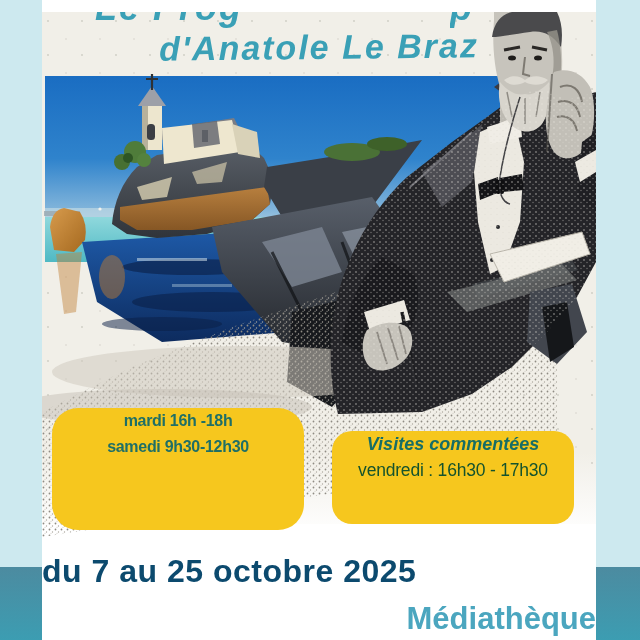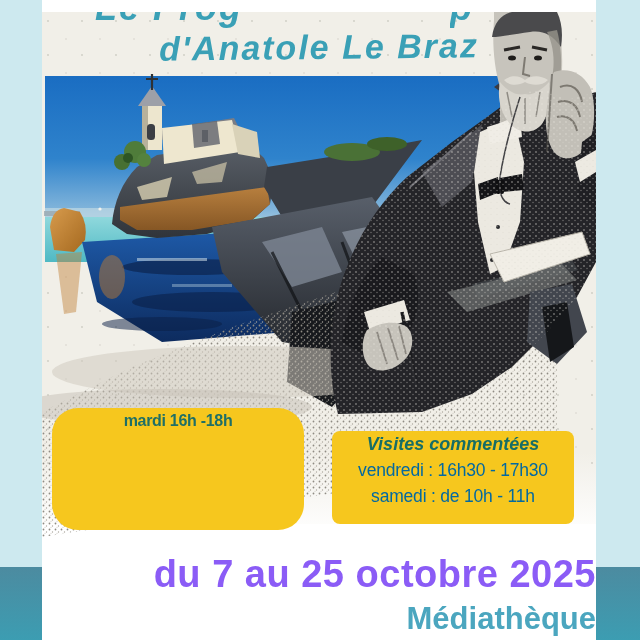--- a/index.html
+++ b/index.html
@@ -19,27 +19,27 @@
   .title-clip{position:absolute;overflow:hidden;height:16px;top:0;}
   .title-frag{font-style:italic;font-weight:bold;font-size:36px;color:#3AA0B6;
               letter-spacing:2px;margin-top:-25px;white-space:nowrap;}
   .title-line2{position:absolute;left:0;top:16px;width:100%;text-align:center;
                font-style:italic;font-weight:bold;font-size:34px;color:#3AA0B6;
                letter-spacing:2px;transform:rotate(-0.6deg);}
   
   .ybox{position:absolute;background:#F6C71E;border-radius:26px;display:flex;
         flex-direction:column;align-items:center;text-align:center;}
   .ybox.hours{left:10px;top:396px;width:252px;height:122px;}
-  .ybox.tours{left:290px;top:419px;width:242px;height:93px;border-radius:8px;}
+  .ybox.tours{left:290px;top:419px;width:242px;height:93px;border-radius:20px;}
   .hours .hline{font-weight:bold;font-size:16px;line-height:26px;color:#1F6F66;letter-spacing:-0.3px;}
   .tours .ttitle{font-weight:bold;font-style:italic;font-size:18px;line-height:26px;color:#176D65;}
-  .tours .tline{font-size:17.5px;line-height:26px;color:#0369a1;letter-spacing:-0.2px;}
-  
-  .dates{position:absolute;left:0;top:541px;width:100%;text-align:right;
-         font-weight:bold;font-size:38px;color:#8b5cf6;letter-spacing:0.5px;}
+  .tours .tline{font-size:17.5px;line-height:26px;color:#14532d;letter-spacing:-0.2px;}
+  
+  .dates{position:absolute;left:0;top:541px;width:100%;text-align:left;
+         font-weight:bold;font-size:32px;color:#0c4a6e;letter-spacing:0.5px;}
   .venue{position:absolute;left:0;top:589px;width:100%;text-align:right;
          font-weight:bold;font-size:31px;color:#4BA6BF;}
 </style>
 </head>
 <body>
 
 <div class="page">
 
   <div class="strip left"></div>
   <div class="strip right"></div>
@@ -211,25 +211,25 @@
     <div class="title-clip" style="left:53px;">
       <div class="title-frag">Le Prog</div>
     </div>
     <div class="title-clip" style="left:408px;">
       <div class="title-frag">p</div>
     </div>
     <div class="title-line2">d'Anatole Le Braz</div>
 
     <div class="ybox hours">
       <div class="hline">mardi 16h -18h</div>
+      <div class="hline">samedi 9h30-12h30</div>
     </div>
 
     <div class="ybox tours">
       <div class="ttitle">Visites commentées</div>
       <div class="tline">vendredi : 16h30 - 17h30</div>
-      <div class="tline">samedi : de 10h - 11h</div>
     </div>
 
     <div class="dates">du 7 au 25 octobre 2025</div>
     <div class="venue">Médiathèque</div>
 
   </div>
 </div>
 
 </body></html>

